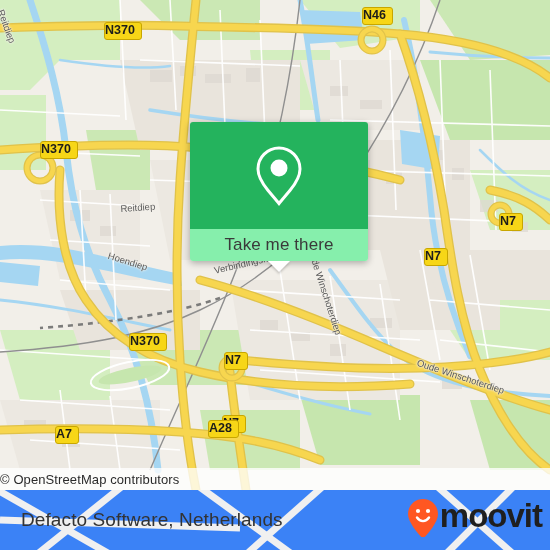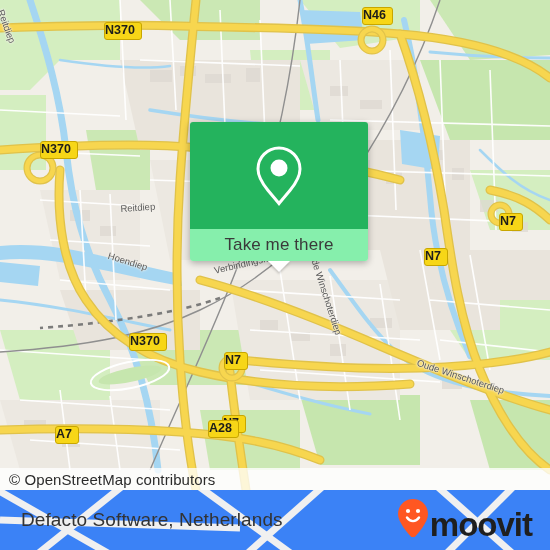--- a/index.html
+++ b/index.html
@@ -14,21 +14,21 @@
   .map{position:absolute;left:0;top:0;width:550px;height:490px;overflow:hidden;background:#f2efe9;}
   .map-svg{position:absolute;left:0;top:0;}
 
   
   .attrib{
     position:absolute;left:0;bottom:0;width:550px;height:22px;
     background:rgba(255,255,255,0.78);
     display:flex;align-items:center;
   }
   .attrib-text{
-    font-size:15px;color:#2b2b2b;padding-left:9px;letter-spacing:0.1px;
+    font-size:13px;color:#2b2b2b;letter-spacing:0.1px;
     font-family:"Liberation Sans", sans-serif;
   }
 
   
   .card{
     position:absolute;left:190px;top:122px;width:178px;
     box-shadow:0 2px 7px rgba(0,0,0,0.30);
     border-radius:3px;overflow:visible;
   }
   .card-top{
@@ -71,22 +71,22 @@
     position:absolute;left:0;top:490px;width:550px;height:60px;
     background:#3b82f6;overflow:hidden;
   }
   .footer-wm{position:absolute;left:0;top:0;opacity:1;}
   .footer-title{
     position:absolute;left:21px;top:50%;transform:translateY(-50%);
     font-size:19px;color:#333333;letter-spacing:0.1px;
     font-family:"Liberation Sans", sans-serif;
   }
   .brand{
-    position:absolute;right:18px;top:50%;transform:translateY(-50%);
-    display:flex;align-items:flex-end;gap:2px;
+    position:absolute;right:8px;top:50%;transform:translateY(-50%);
+    display:flex;align-items:flex-start;gap:2px;
   }
   .brand-name{
     font-size:33px;font-weight:bold;color:#1f1f1f;letter-spacing:-1px;
     font-family:"Liberation Sans", sans-serif;line-height:33px;
   }
 </style>
 </head>
 <body>
 
 <div class="screen">

